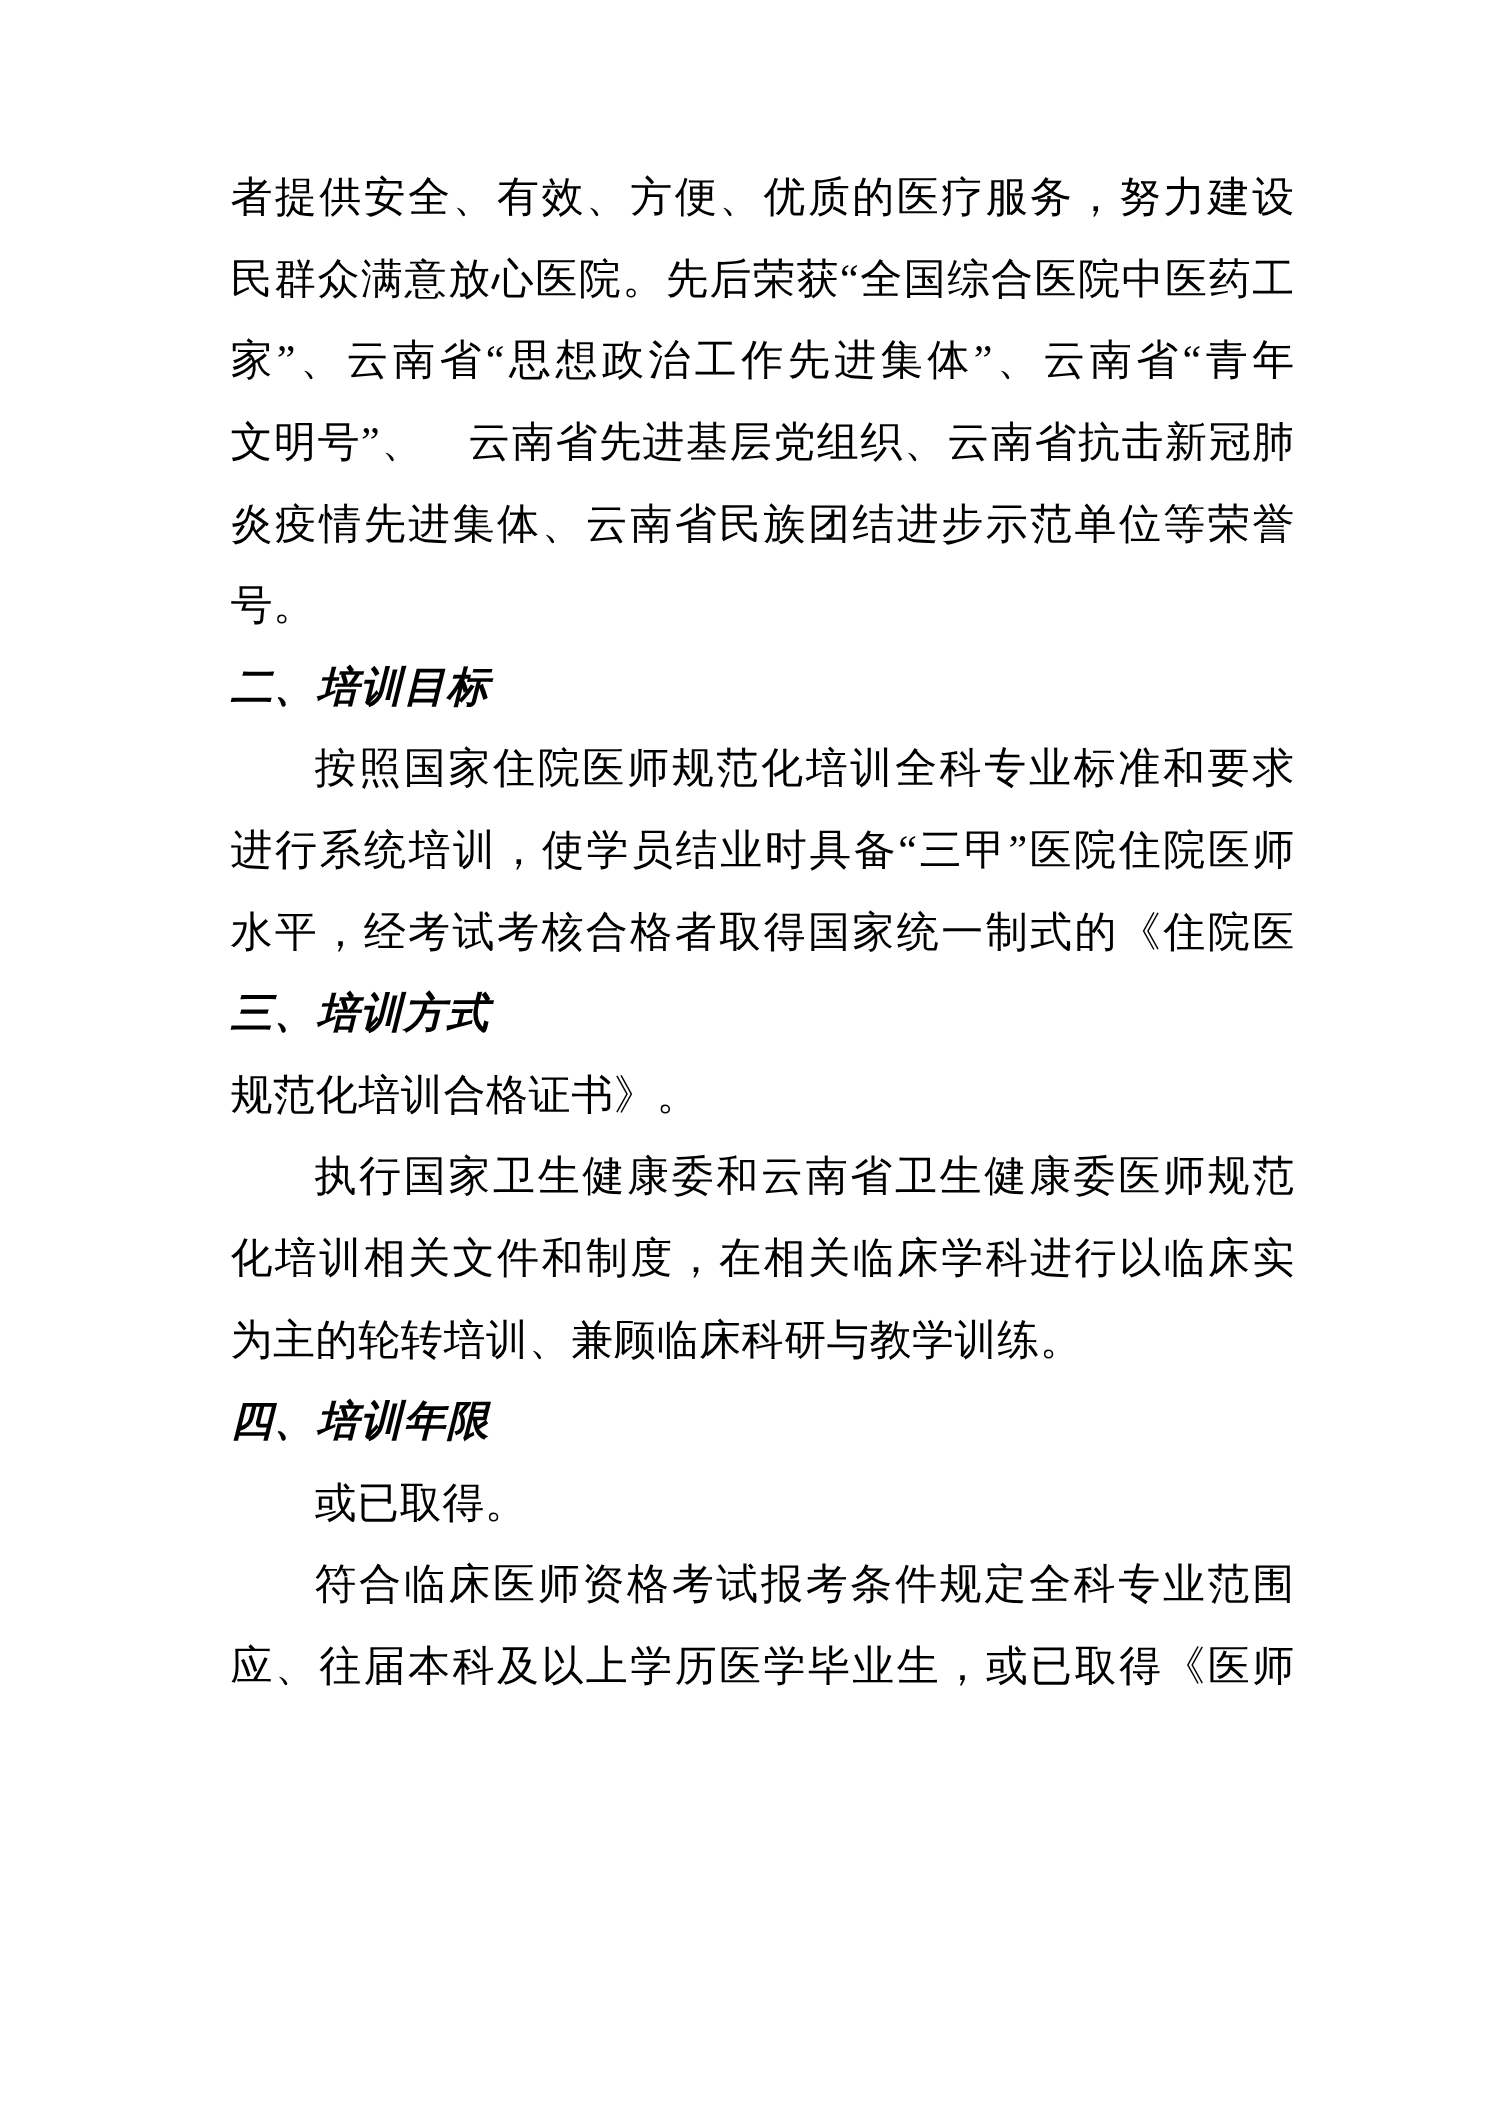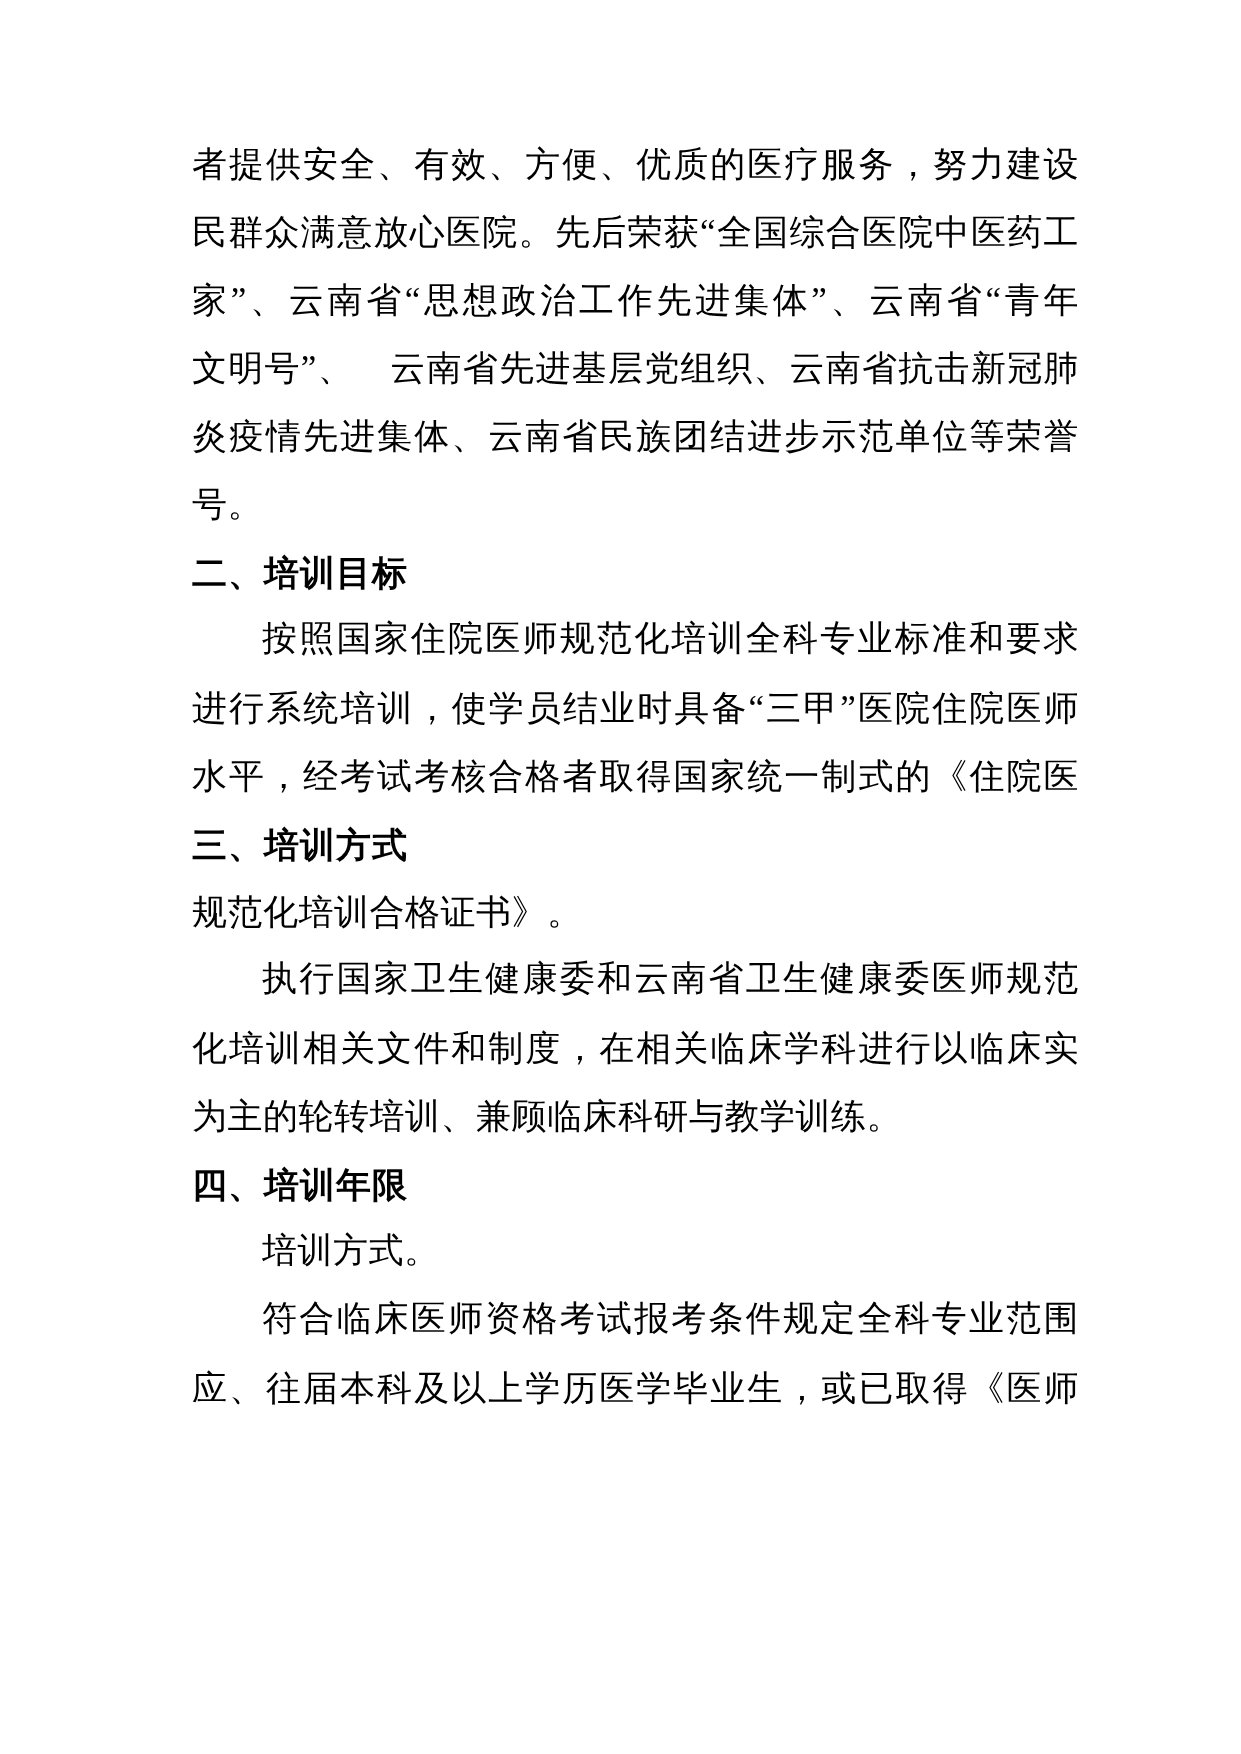--- a/index.html
+++ b/index.html
@@ -26,26 +26,27 @@
     overflow: hidden;
     text-align: left;
     letter-spacing: 0.5px;
   }
   
   .j {
     text-align: justify;
     text-align-last: justify;
   }
   
-  .ind { text-indent: 2em; font-family: Liberation Mono, monospace; }
+  .ind { text-indent: 2em; }
   
   .heading {
     font-family: "Liberation Sans", "DejaVu Sans", sans-serif;
     font-weight: bold;
     letter-spacing: 1px;
+    font-style: italic;
   }
 </style>
 </head>
 <body>
 
 <div class="page">
   <div class="content">
     <div class="line j">者提供安全、有效、方便、优质的医疗服务，努力建设人</div>
     <div class="line j">民群众满意放心医院。先后荣获“全国综合医院中医药工</div>
     <div class="line j">家”、云南省“思想政治工作先进集体”、云南省“青年</div>
@@ -55,17 +56,17 @@
     <div class="line heading">二、培训目标</div>
     <div class="line j ind">按照国家住院医师规范化培训全科专业标准和要求</div>
     <div class="line j">进行系统培训，使学员结业时具备“三甲”医院住院医师</div>
     <div class="line j">水平，经考试考核合格者取得国家统一制式的《住院医师</div>
     <div class="line heading">三、培训方式</div>
     <div class="line">规范化培训合格证书》。</div>
     <div class="line j ind">执行国家卫生健康委和云南省卫生健康委医师规范</div>
     <div class="line j">化培训相关文件和制度，在相关临床学科进行以临床实践</div>
     <div class="line">为主的轮转培训、兼顾临床科研与教学训练。</div>
     <div class="line heading">四、培训年限</div>
-    <div class="line ind">培训方式。</div>
+    <div class="line ind">或已取得。</div>
     <div class="line j ind">符合临床医师资格考试报考条件规定全科专业范围</div>
     <div class="line j">应、往届本科及以上学历医学毕业生，或已取得《医师资</div>
   </div>
 </div>
 
 </body></html>

